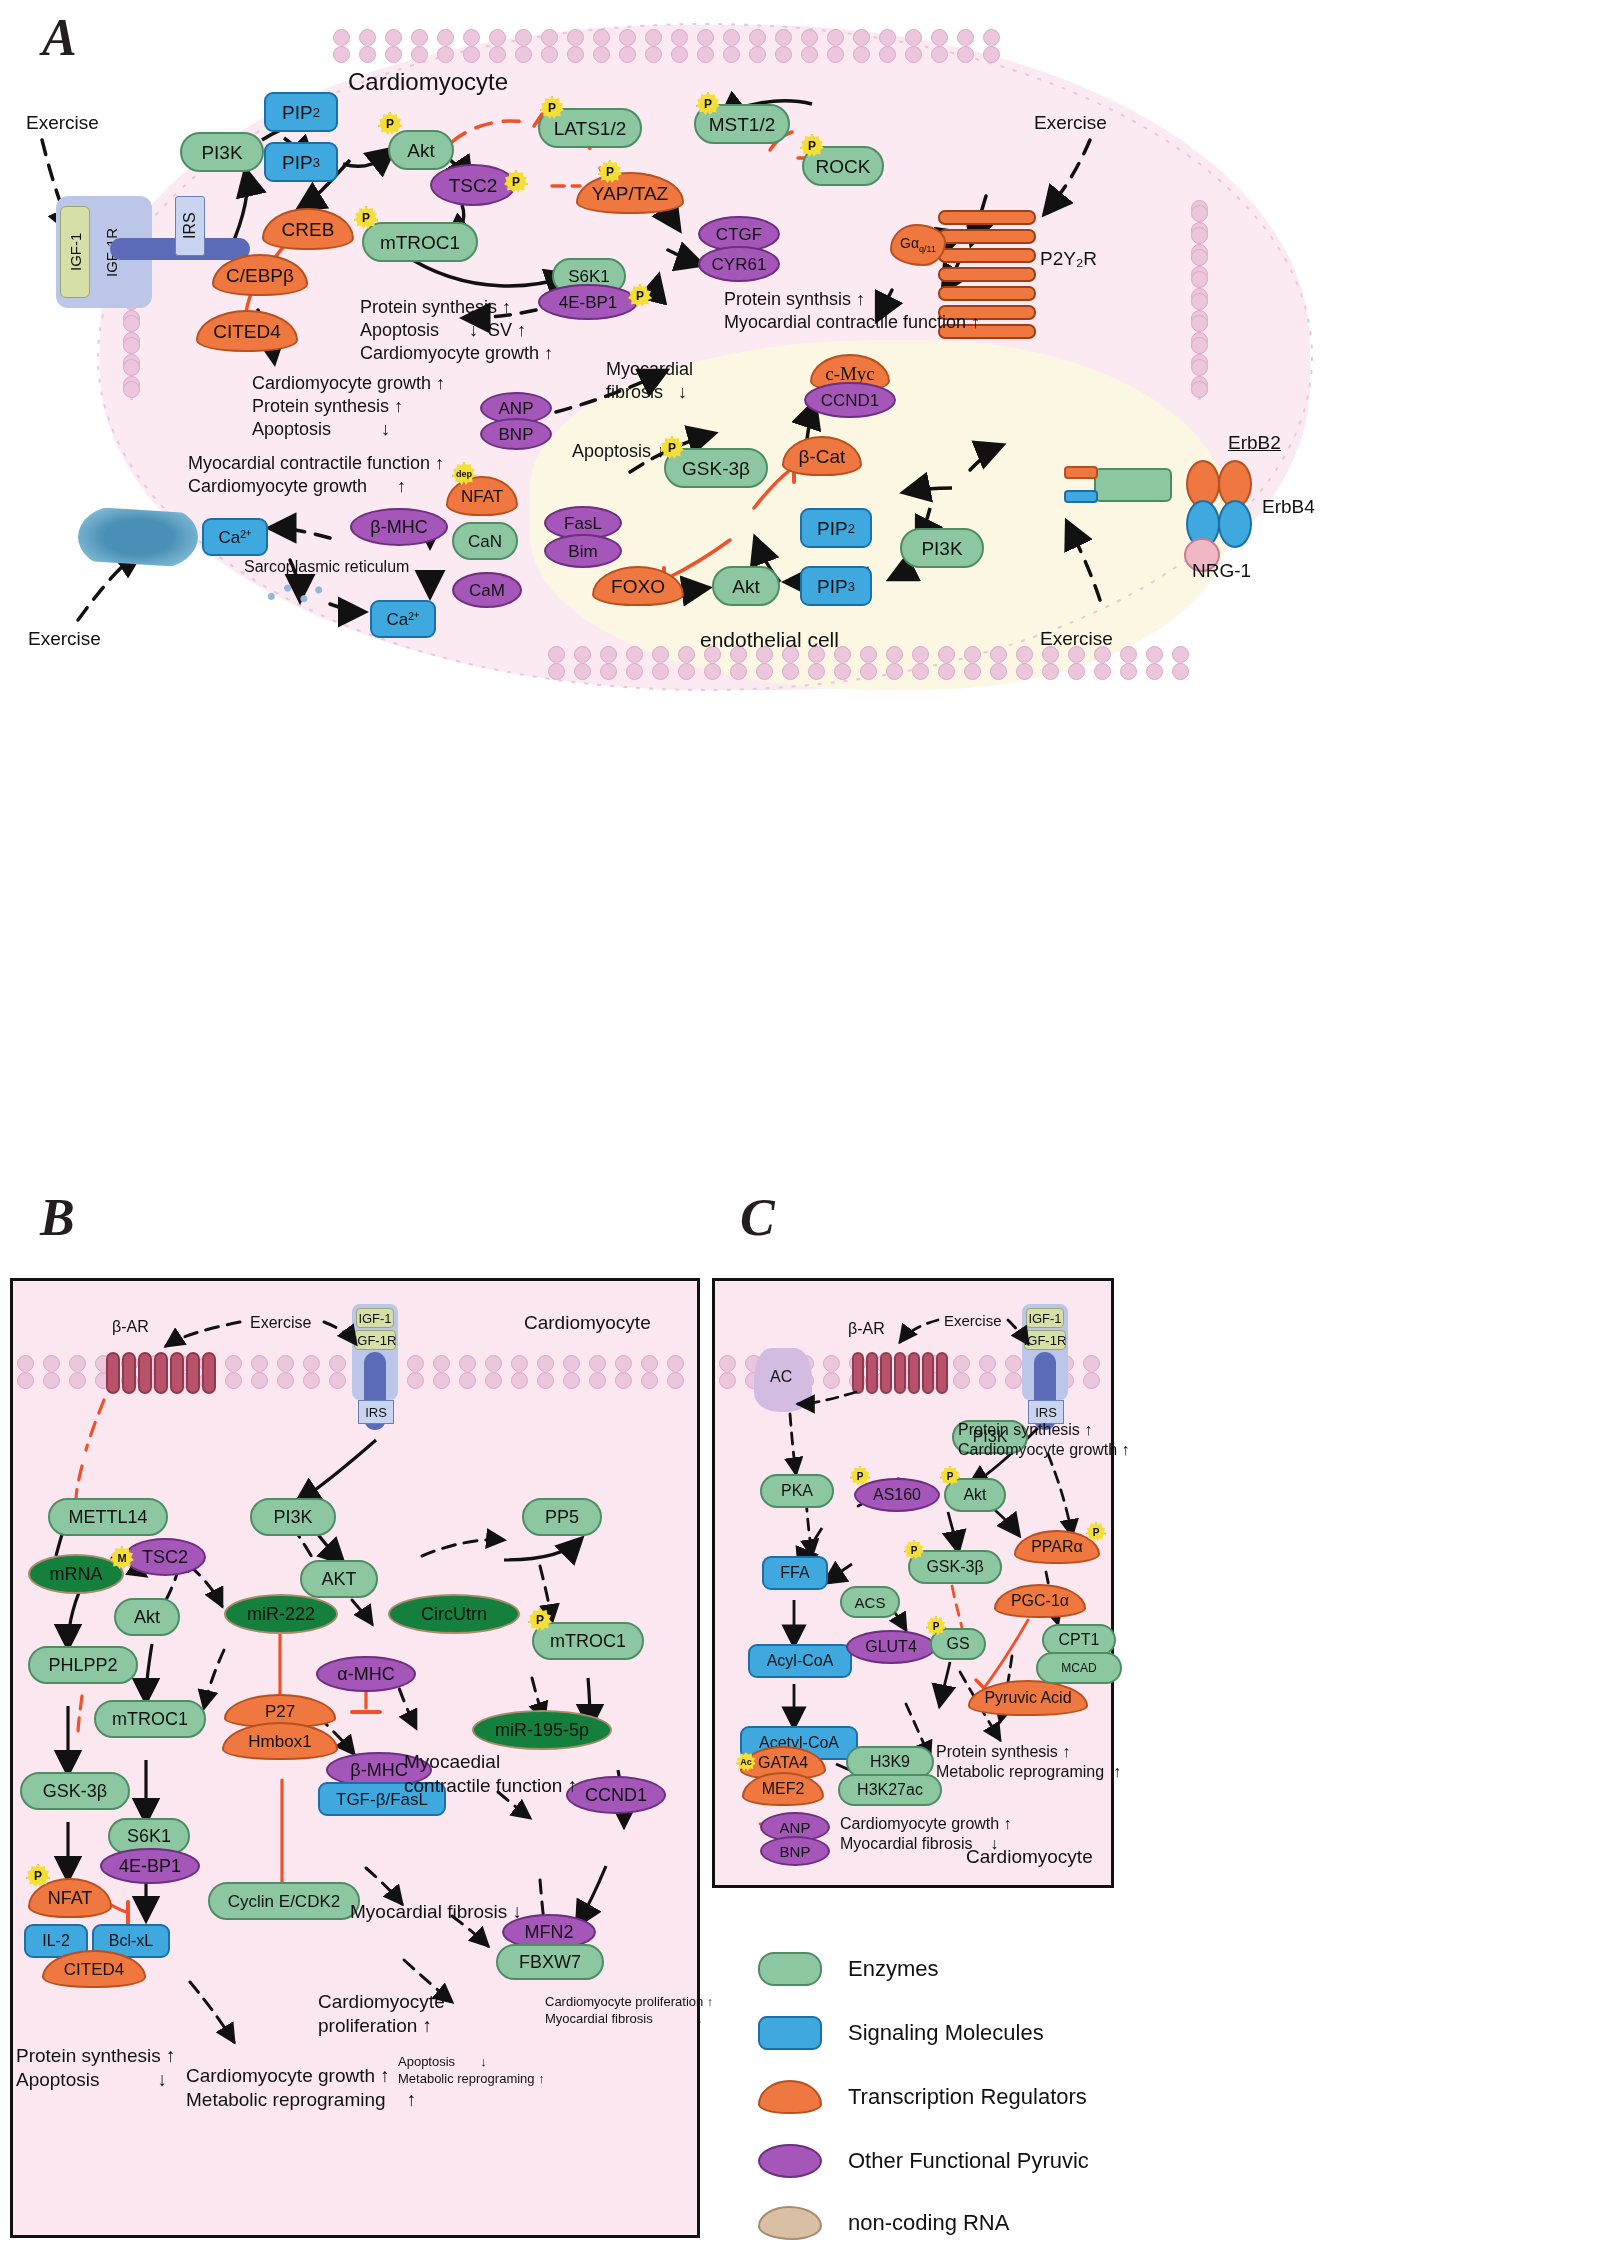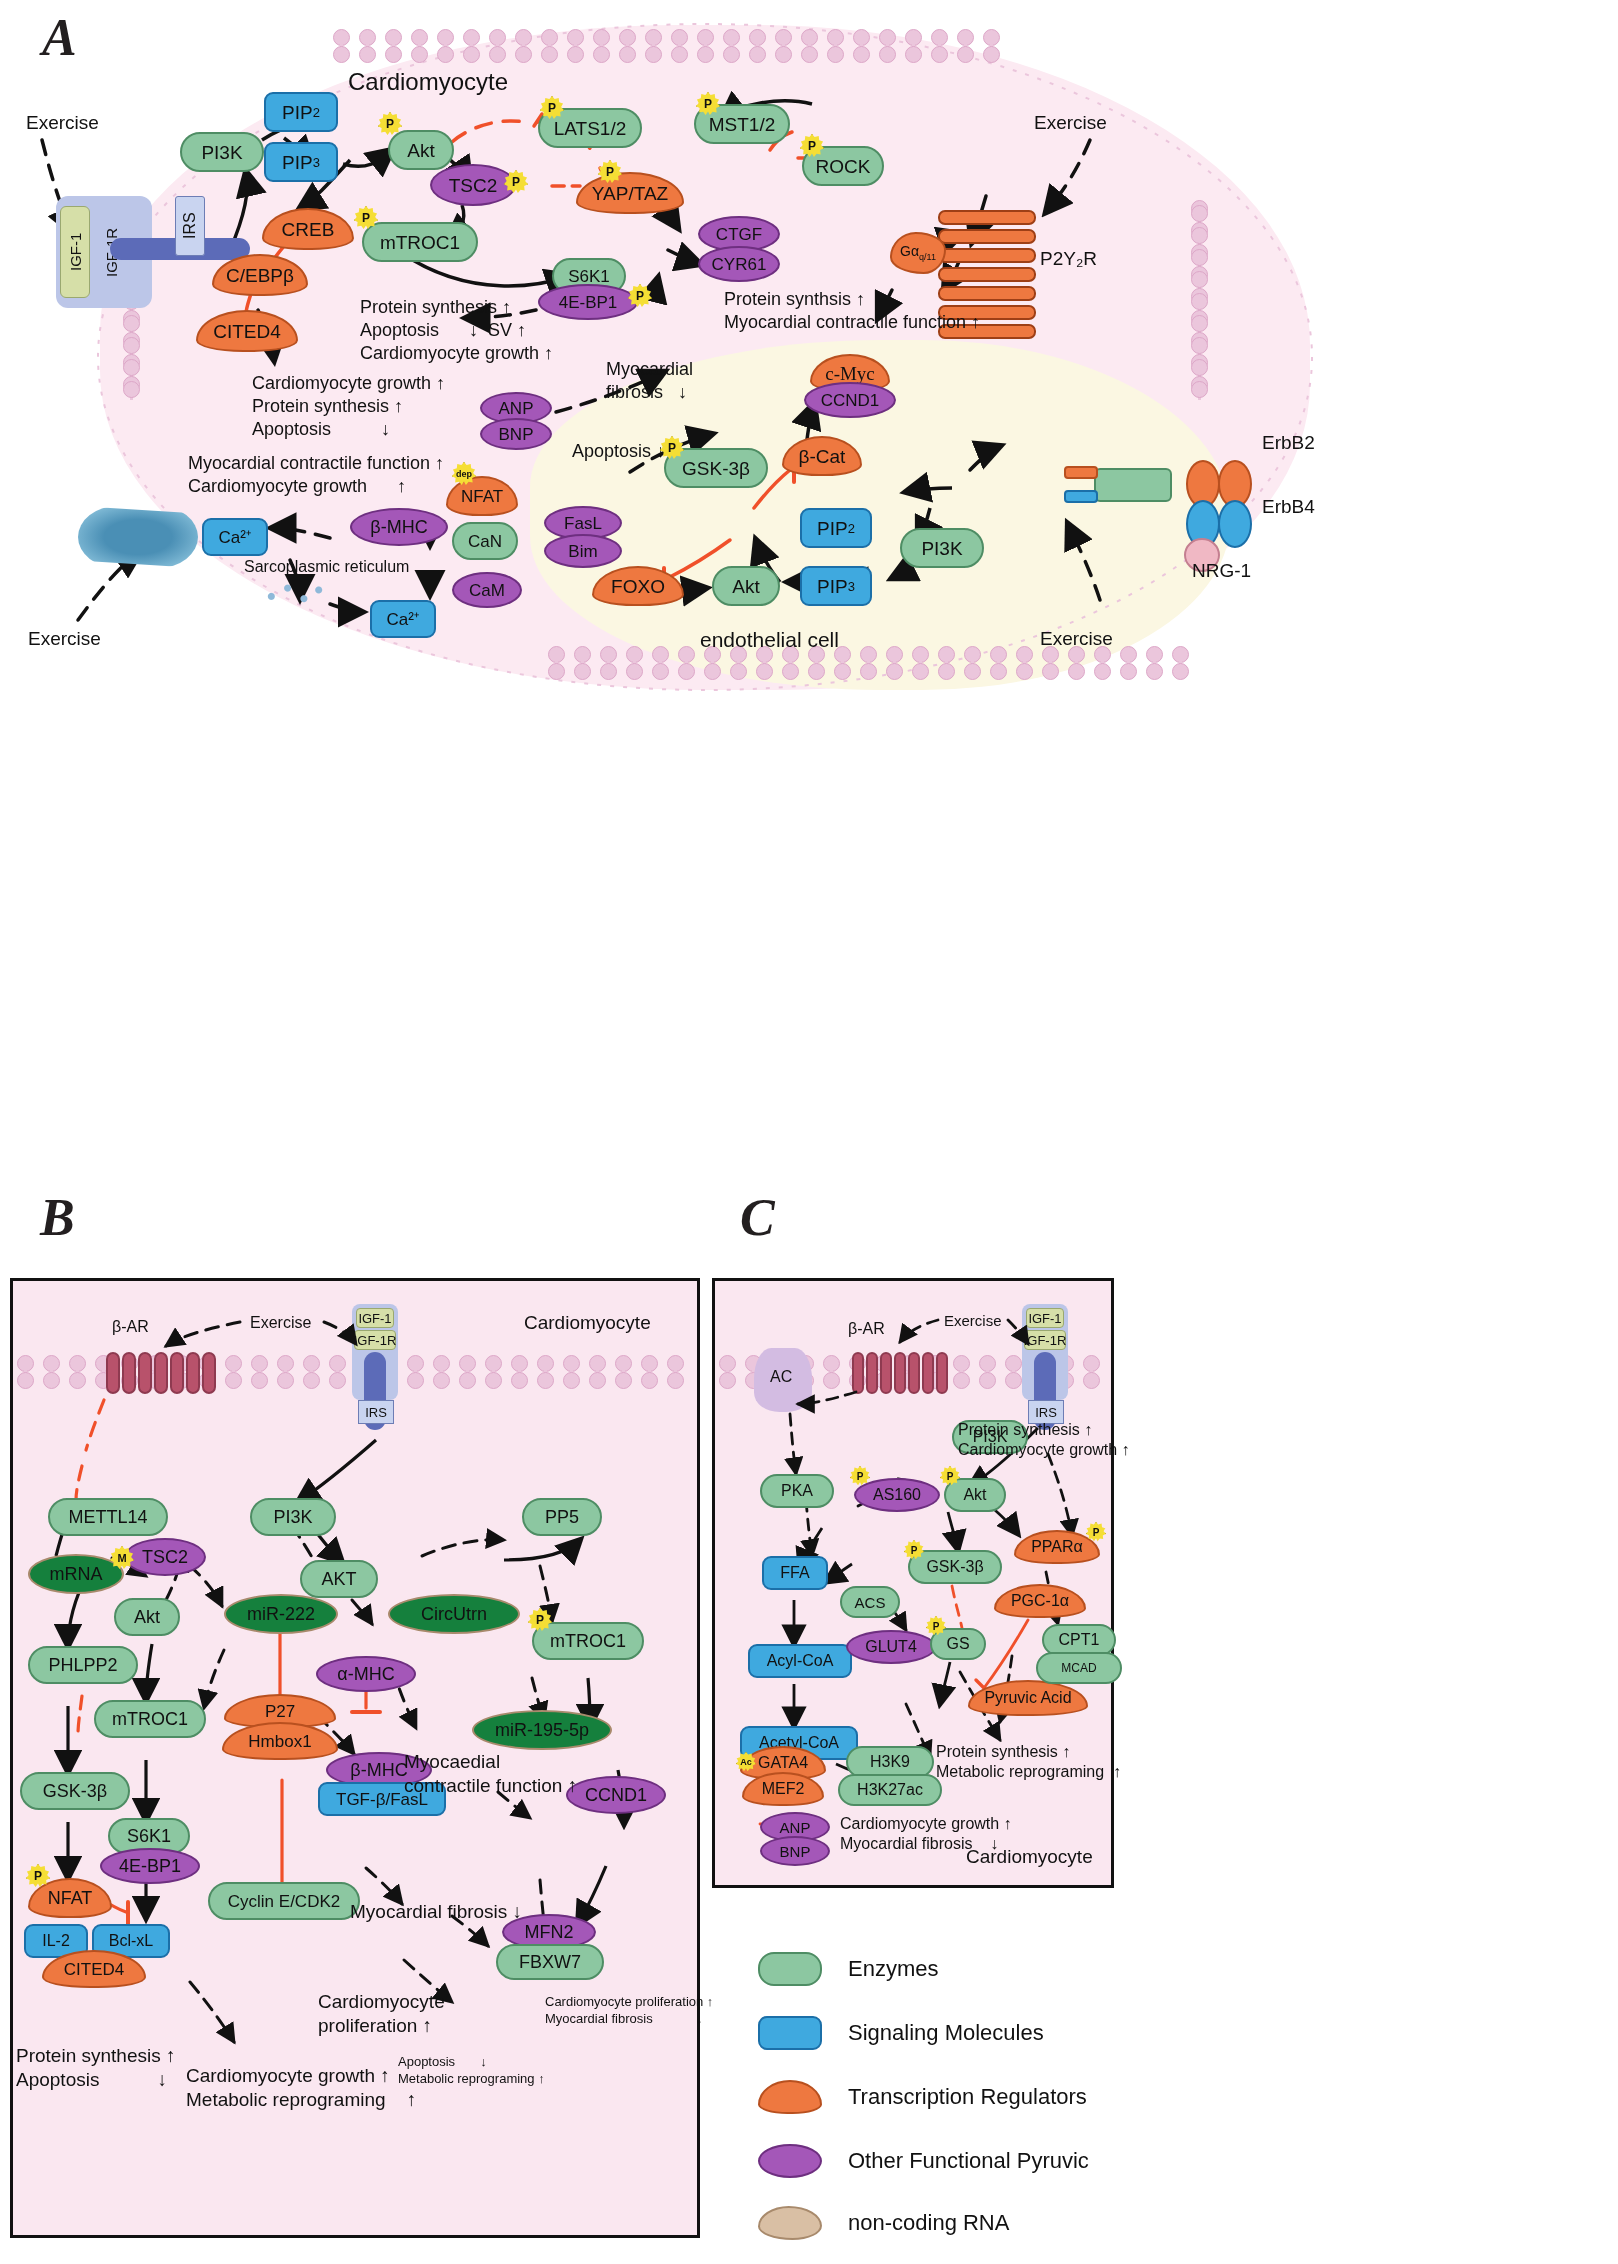--- a/index.html
+++ b/index.html
@@ -396,34 +396,34 @@
     <span style="width:98px;height:15px;"></span>
   <span style="width:98px;height:15px;"></span>
     <span style="width:98px;height:15px;"></span>
   <span style="width:98px;height:15px;"></span>
     <span style="width:98px;height:15px;"></span>
   <span style="width:98px;height:15px;"></span>
 </div>
 <div class="label" style="left:1040px; top:248px;">
   <span>P2Y₂R</span>
 </div>
-<div class="node tf" style="left:890px; top:232px; width:56px; height:42px; border-radius:46% 54% 40% 60% / 60% 42% 58% 40%; font-size:13px;">
+<div class="node tf" style="left:890px; top:224px; width:56px; height:42px; border-radius:46% 54% 40% 60% / 60% 42% 58% 40%; font-size:13px;">
 
   <span style="font-size:14px;">Gα<sub style="font-size:9px;">q/11</sub></span>
 </div>
 
 <div style="position:absolute; left:1094px; top:468px; width:78px; height:34px; background:#8CC7A1; border:2px solid #4e8d64; border-radius:6px;"></div>
 <div style="position:absolute; left:1064px; top:466px; width:34px; height:13px; background:#EE7840; border:2px solid #b8501f; border-radius:4px;"></div>
 <div style="position:absolute; left:1064px; top:490px; width:34px; height:13px; background:#3FA9DF; border:2px solid #1b6fa8; border-radius:4px;"></div>
 <div style="position:absolute; left:1186px; top:460px; width:34px; height:48px; background:#EE7840; border:2px solid #b8501f; border-radius:50%;"></div>
 <div style="position:absolute; left:1218px; top:460px; width:34px; height:48px; background:#EE7840; border:2px solid #b8501f; border-radius:50%;"></div>
 <div style="position:absolute; left:1186px; top:500px; width:34px; height:48px; background:#3FA9DF; border:2px solid #1b6fa8; border-radius:50%;"></div>
 <div style="position:absolute; left:1218px; top:500px; width:34px; height:48px; background:#3FA9DF; border:2px solid #1b6fa8; border-radius:50%;"></div>
 <div style="position:absolute; left:1184px; top:538px; width:36px; height:34px; background:#F0B8C4; border:2px solid #c47f90; border-radius:50%;"></div>
-<div class="label" style="left:1262px; top:432px;">ErbB2</div>
+<div class="label" style="left:1228px; top:432px;text-decoration:underline;">ErbB2</div>
 <div class="label" style="left:1262px; top:496px;">ErbB4</div>
 <div class="label" style="left:1192px; top:560px;">NRG-1</div>
 
 <div class="node enzyme" style="left:180px; top:132px; width:84px; height:40px;">
     <span>PI3K</span>
   </div>
 <div class="node signal" style="left:264px; top:92px; width:74px; height:40px;">
     <span>PIP</span>
     <sub style="font-size:13px;">2</sub>
   </div>

